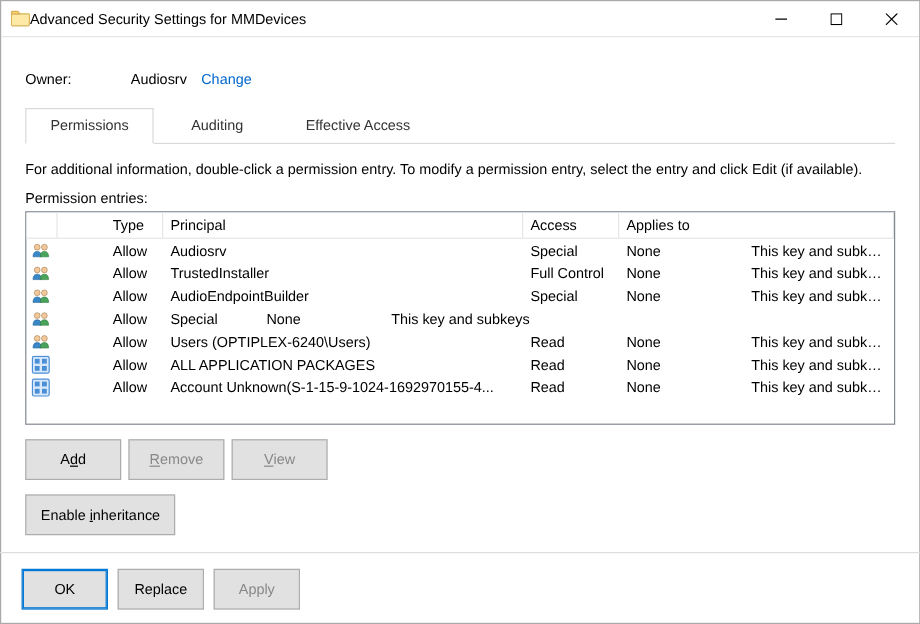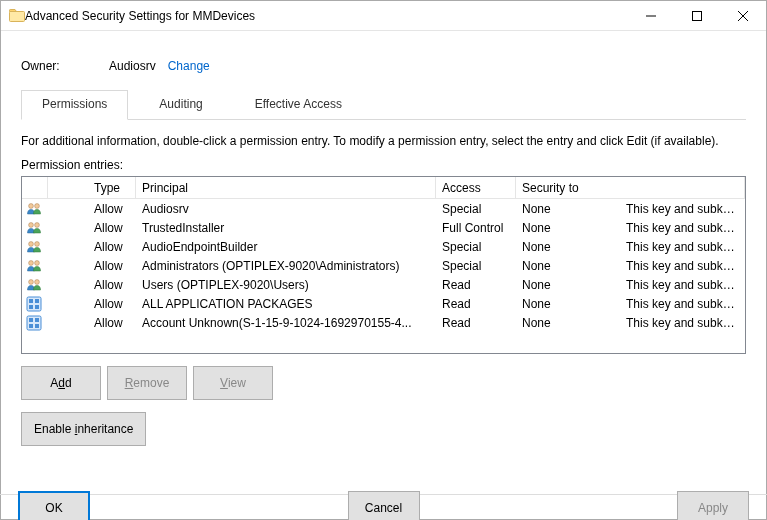--- a/index.html
+++ b/index.html
@@ -105,24 +105,24 @@
   .btn.disabled { color: #888; }
   .btn u { text-decoration: underline; }
   .enable-row { margin-top: 12px; }
   .check-row { margin-top: 12px; display: flex; align-items: center; gap: 6px; }
   .check {
     width: 13px; height: 13px; border: 1px solid #333; background: #fff;
   }
   .footer {
     position: absolute;
     bottom: 0; left: 0; right: 0;
-    height: 26px;
+    height: 60px;
     display: flex;
     align-items: center;
-    justify-content: space-between;
+    justify-content: flex-start;
     gap: 8px;
     padding: 0 18px;
     border-top: 1px solid #ddd;
   }
   .footer .btn { min-width: 72px; }
   .btn.primary { border: 1px solid #0078d7; outline: 1px solid #0078d7; outline-offset: -2px; }
   .folder-icon svg { display: block; }
 </style>
 </head>
 <body>
@@ -171,21 +171,21 @@
   <div class="instruct">For additional information, double-click a permission entry. To modify a permission entry, select the entry and click Edit (if available).</div>
 
   <div class="entries-label">Permission entries:</div>
 
   <div class="grid">
     <div class="ghead">
       <div class="gc c-icon"></div>
       <div class="gc c-type">Type</div>
       <div class="gc c-principal">Principal</div>
       <div class="gc c-access">Access</div>
-      <div class="gc c-applies">Security to</div>
+      <div class="gc c-applies">Applies to</div>
     </div>
     <div id="grid-body">
         <div class="grow">
           <div class="gc c-icon"><span class="user-icon"><svg width="16" height="16" viewBox="0 0 16 16">
                 <circle cx="5" cy="5" r="2.4" fill="#f2c99a" stroke="#a67c52" stroke-width="0.5"></circle>
                 <path d="M1.5 13 Q1.5 8.5 5 8.5 Q8.5 8.5 8.5 13 Z" fill="#3a87c8" stroke="#25659a" stroke-width="0.5"></path>
                 <circle cx="11" cy="5" r="2.4" fill="#f2c99a" stroke="#a67c52" stroke-width="0.5"></circle>
                 <path d="M7.5 13 Q7.5 8.5 11 8.5 Q14.5 8.5 14.5 13 Z" fill="#4aa35a" stroke="#2f7a3a" stroke-width="0.5"></path>
               </svg></span></div>
           <div class="gc c-type">Allow</div>
@@ -221,34 +221,33 @@
           <div class="gc c-applies">This key and subkeys</div>
         </div>
         <div class="grow">
           <div class="gc c-icon"><span class="user-icon"><svg width="16" height="16" viewBox="0 0 16 16">
                 <circle cx="5" cy="5" r="2.4" fill="#f2c99a" stroke="#a67c52" stroke-width="0.5"></circle>
                 <path d="M1.5 13 Q1.5 8.5 5 8.5 Q8.5 8.5 8.5 13 Z" fill="#3a87c8" stroke="#25659a" stroke-width="0.5"></path>
                 <circle cx="11" cy="5" r="2.4" fill="#f2c99a" stroke="#a67c52" stroke-width="0.5"></circle>
                 <path d="M7.5 13 Q7.5 8.5 11 8.5 Q14.5 8.5 14.5 13 Z" fill="#4aa35a" stroke="#2f7a3a" stroke-width="0.5"></path>
               </svg></span></div>
           <div class="gc c-type">Allow</div>
-          <div class="gc c-principal">Administrators (OPTIPLEX-9020\Administrators)</div>
           <div class="gc c-access">Special</div>
           <div class="gc c-inherited">None</div>
           <div class="gc c-applies">This key and subkeys</div>
         </div>
         <div class="grow">
           <div class="gc c-icon"><span class="user-icon"><svg width="16" height="16" viewBox="0 0 16 16">
                 <circle cx="5" cy="5" r="2.4" fill="#f2c99a" stroke="#a67c52" stroke-width="0.5"></circle>
                 <path d="M1.5 13 Q1.5 8.5 5 8.5 Q8.5 8.5 8.5 13 Z" fill="#3a87c8" stroke="#25659a" stroke-width="0.5"></path>
                 <circle cx="11" cy="5" r="2.4" fill="#f2c99a" stroke="#a67c52" stroke-width="0.5"></circle>
                 <path d="M7.5 13 Q7.5 8.5 11 8.5 Q14.5 8.5 14.5 13 Z" fill="#4aa35a" stroke="#2f7a3a" stroke-width="0.5"></path>
               </svg></span></div>
           <div class="gc c-type">Allow</div>
-          <div class="gc c-principal">Users (OPTIPLEX-9020\Users)</div>
+          <div class="gc c-principal">Users (OPTIPLEX-6240\Users)</div>
           <div class="gc c-access">Read</div>
           <div class="gc c-inherited">None</div>
           <div class="gc c-applies">This key and subkeys</div>
         </div>
         <div class="grow">
           <div class="gc c-icon"><span class="app-icon"><svg width="16" height="16" viewBox="0 0 16 16">
                 <rect x="1" y="1" width="14" height="14" rx="1.5" fill="#d7e8fb" stroke="#4a8ed6"></rect>
                 <rect x="3" y="3" width="4" height="4" fill="#4a8ed6"></rect>
                 <rect x="9" y="3" width="4" height="4" fill="#4a8ed6"></rect>
                 <rect x="3" y="9" width="4" height="4" fill="#4a8ed6"></rect>
@@ -293,15 +292,15 @@
     <div class="btn" style="min-width:auto;">
         <span>Enable <u>i</u>nheritance</span>
       </div>
   </div>
 
 
 </div>
 
 <div class="footer">
   <div class="btn primary">OK</div>
-  <div class="btn">Cancel</div>
+  <div class="btn">Replace</div>
   <div class="btn disabled">Apply</div>
 </div>
 
 </body></html>

